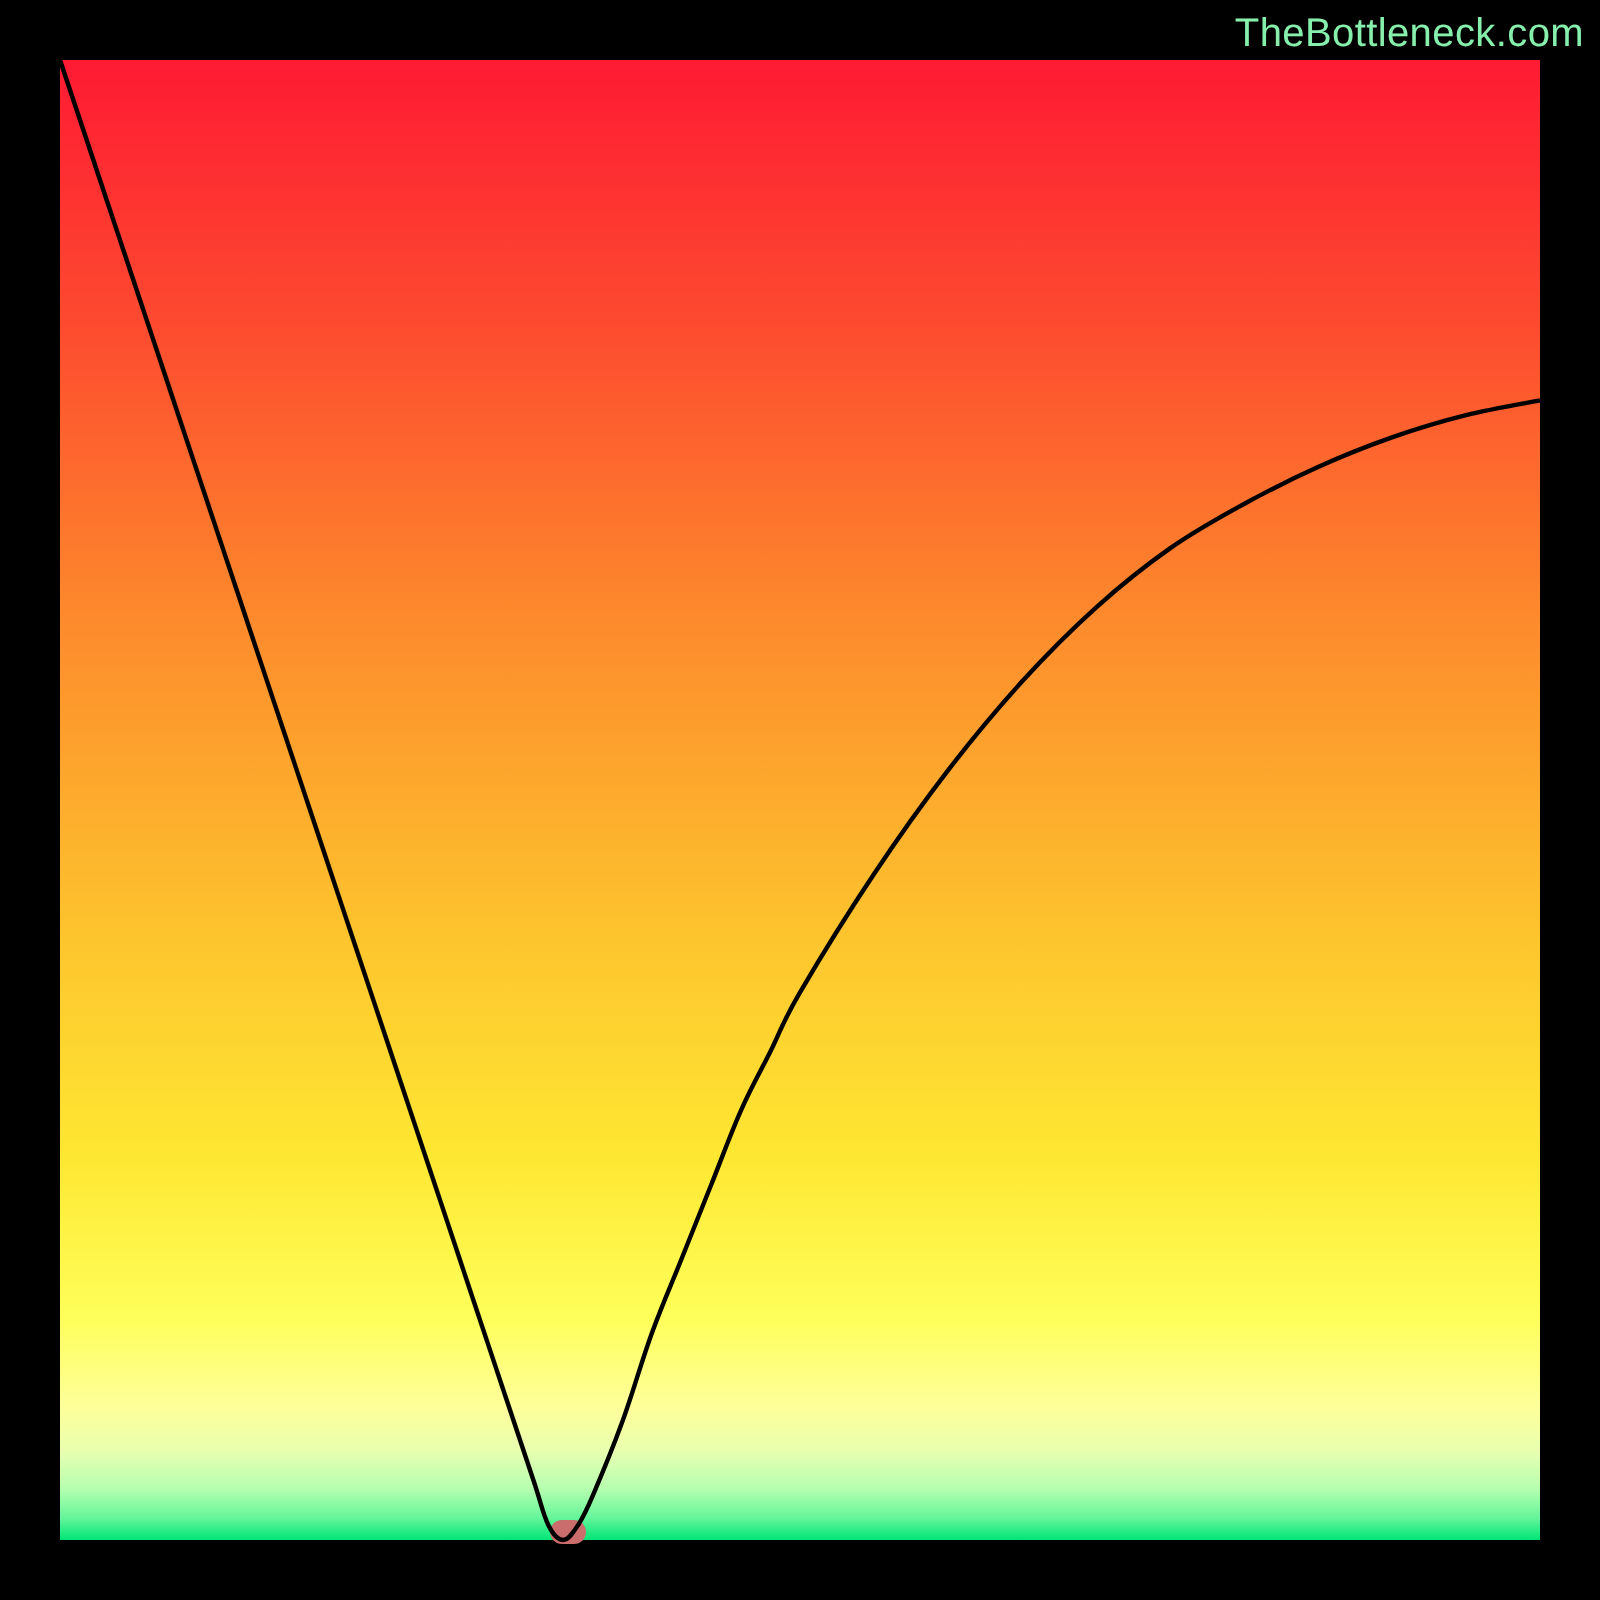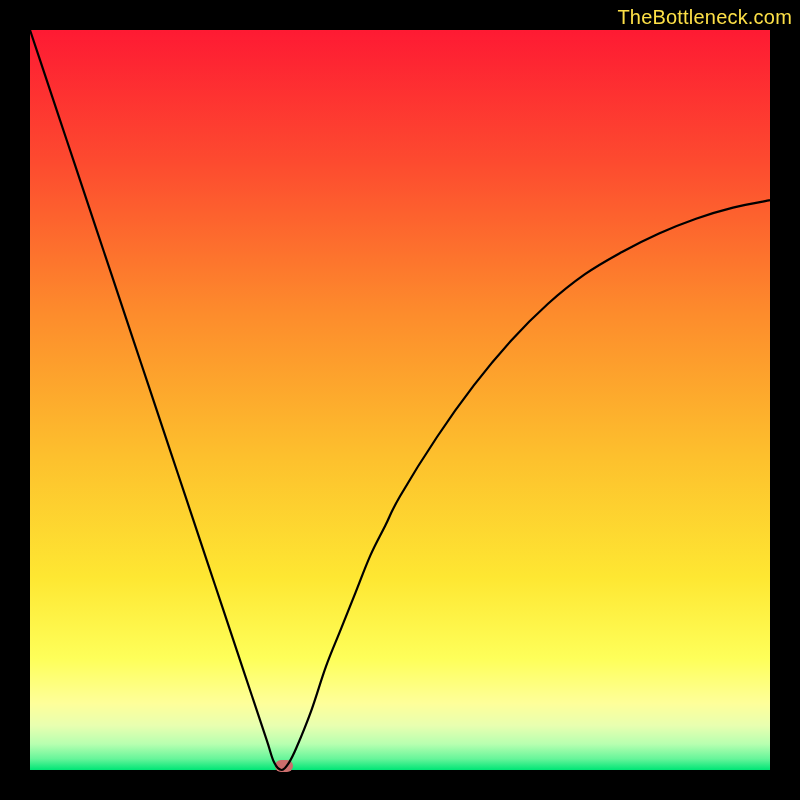--- a/index.html
+++ b/index.html
@@ -23,21 +23,21 @@
     position: absolute;
     left: 0;
     top: 0;
     width: 740px;
     height: 740px;
   }
   .watermark {
     position: absolute;
     top: 6px;
     right: 8px;
-    color: #fde047;
+    color: #86efac;
     font-size: 20px;
     font-weight: 500;
     letter-spacing: 0.2px;
     user-select: none;
   }
   .marker {
     position: absolute;
     width: 18px;
     height: 12px;
     background: #cb6d6c;

